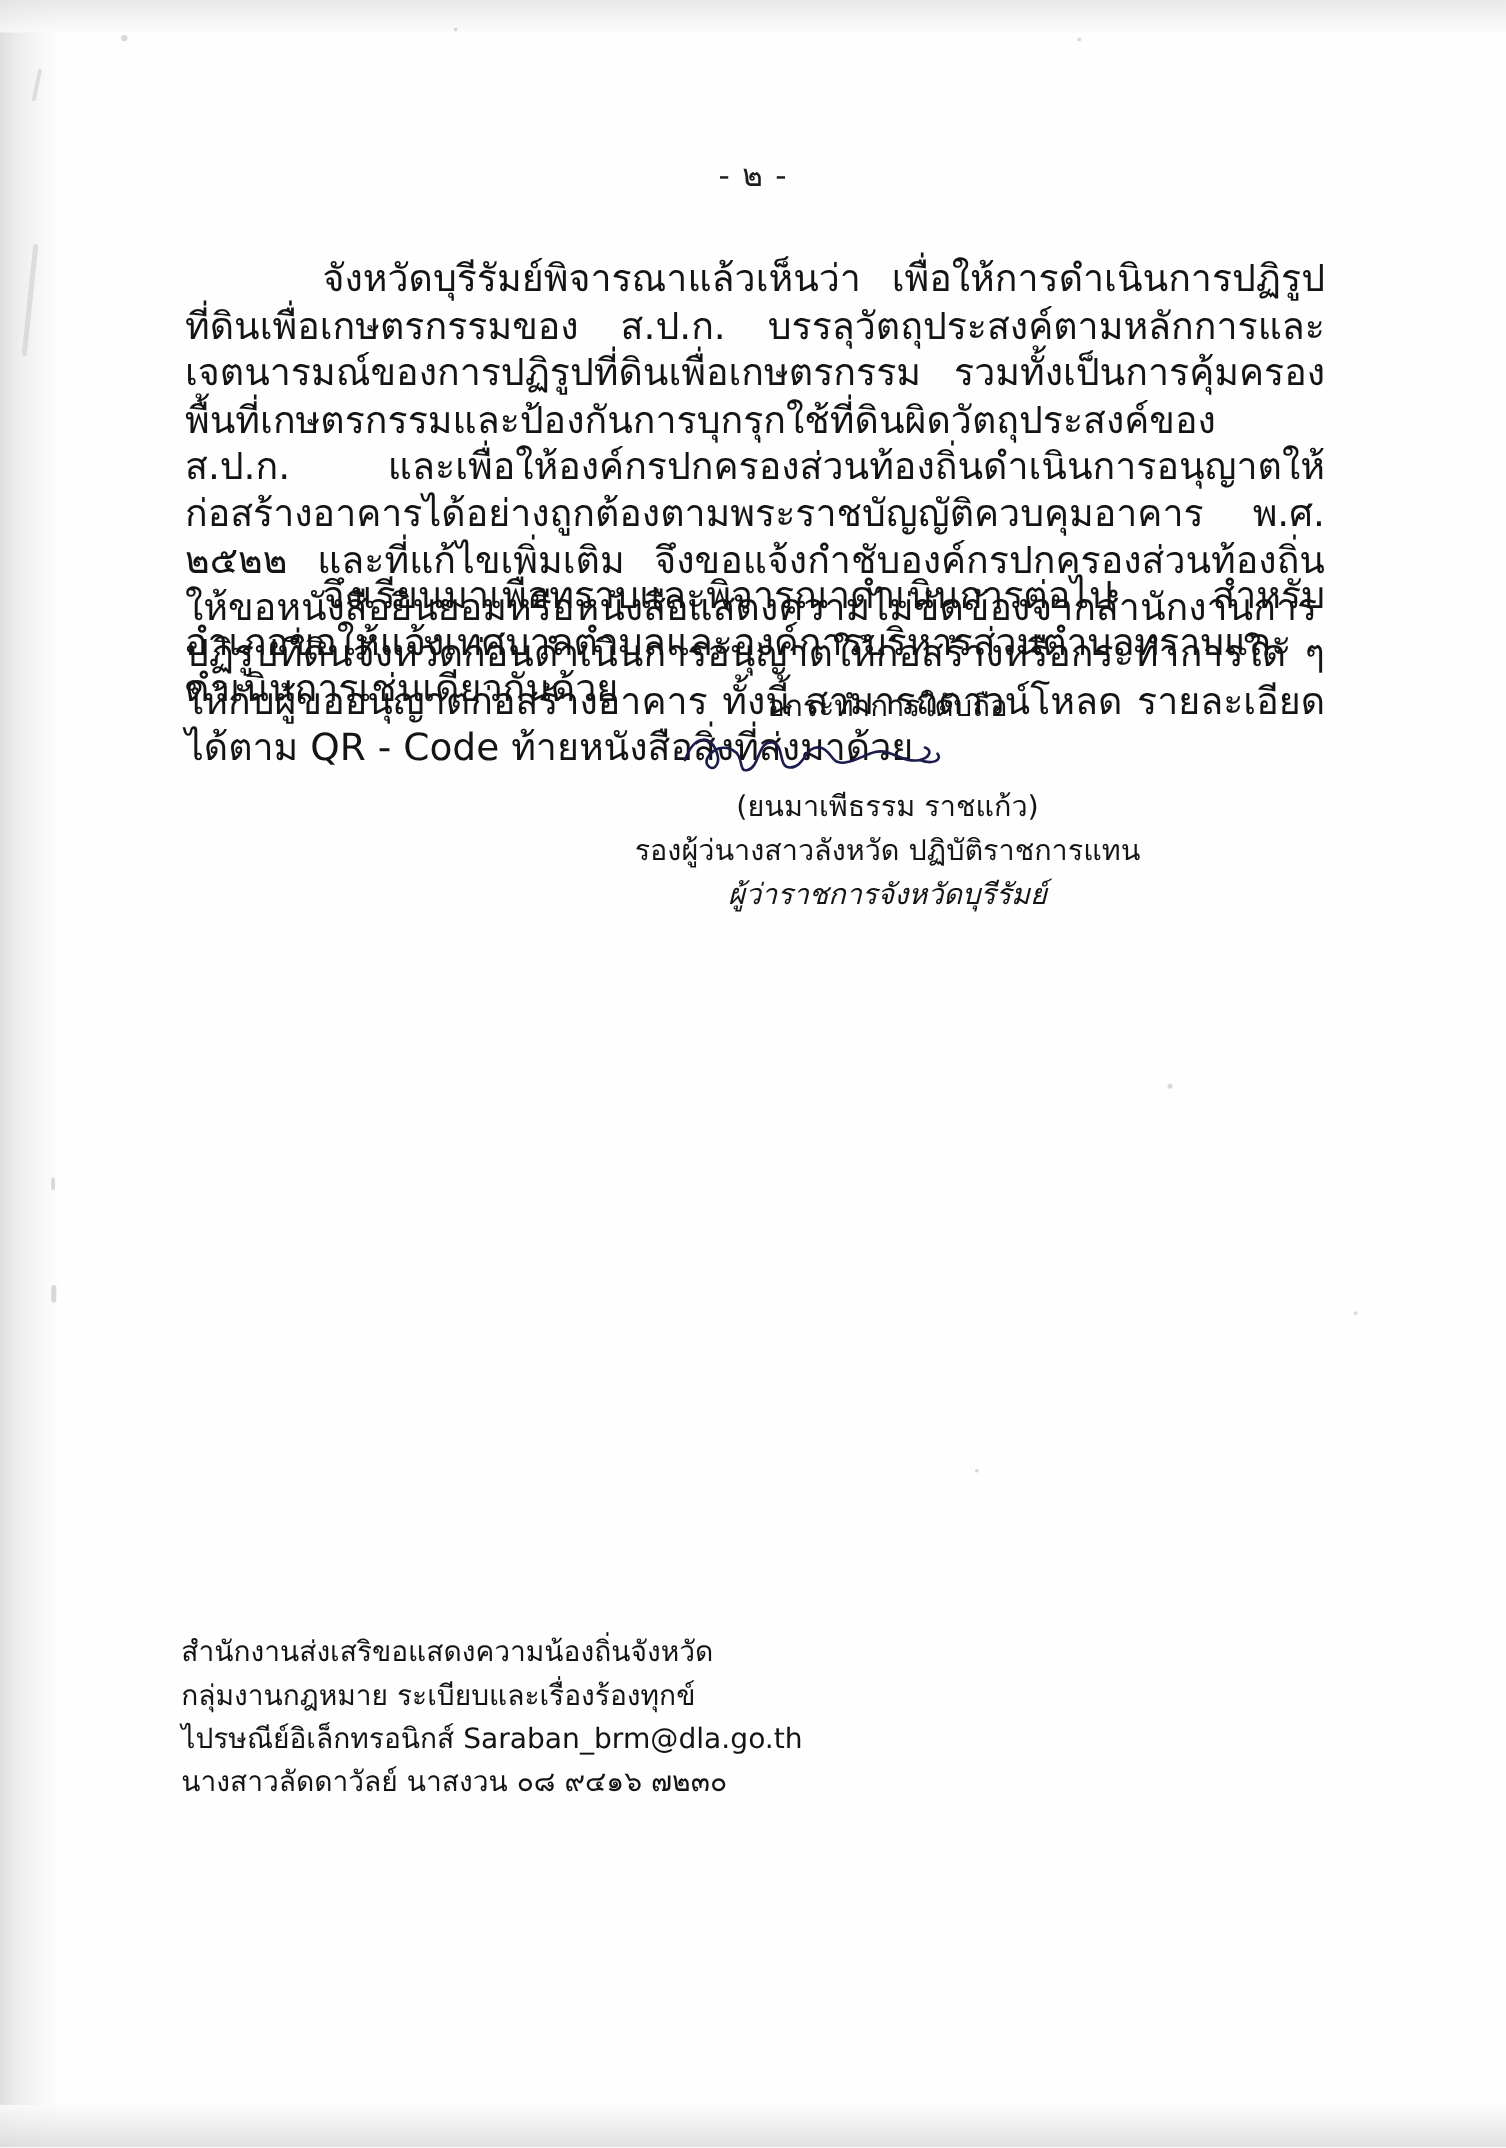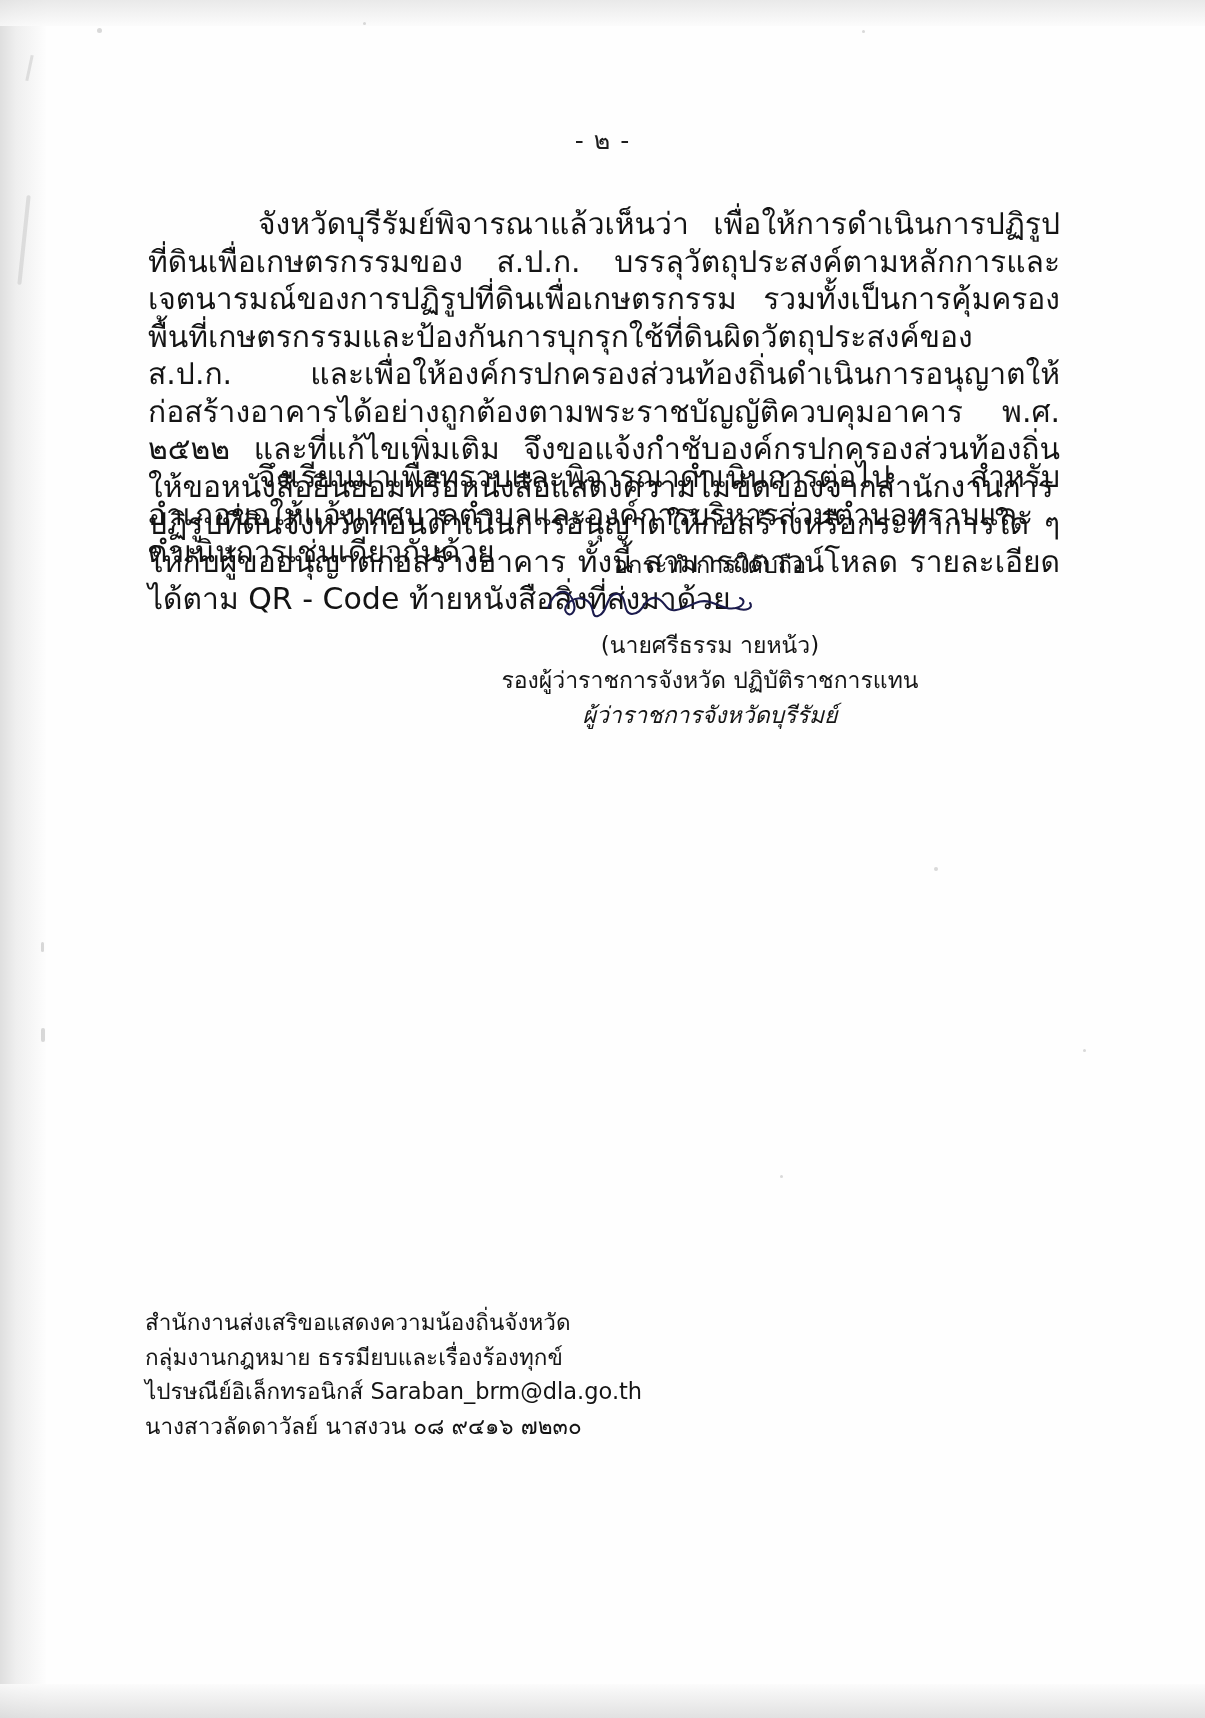--- a/index.html
+++ b/index.html
@@ -167,27 +167,27 @@
 
     <div class="closing-block" id="closing-regards">อกระทำการใดับถือ</div>
 
     <div id="signature-wrap">
       <svg width="250" height="48" viewBox="0 0 250 48" fill="none" xmlns="http://www.w3.org/2000/svg">
         <path d="M8 30 C16 8, 30 10, 34 26 C36 34, 30 40, 26 34 C22 28, 34 16, 46 22 C56 27, 50 40, 58 38 C68 36, 66 14, 78 16 C88 18, 82 36, 92 36 C104 36, 104 18, 116 20 C126 22, 124 34, 136 32 C150 30, 158 20, 170 24 C180 27, 186 32, 196 30 C204 28, 206 22, 200 20" stroke="#1b1b4d" stroke-width="2.1" stroke-linecap="round" fill="none"></path>
         <path d="M196 30 C206 34, 214 30, 210 25" stroke="#1b1b4d" stroke-width="2.1" stroke-linecap="round" fill="none"></path>
       </svg>
     </div>
 
-    <div class="closing-block" id="signer-name">(นายศรีธรรม  ายหน้ว)</div>
+    <div class="closing-block" id="signer-name">(ยนมาเพีธรรม  ราชแก้ว)</div>
 
-    <div class="closing-block" id="signer-title-1">รองผู้ว่าราชการจังหวัด ปฏิบัติราชการแทน</div>
+    <div class="closing-block" id="signer-title-1">รองผู้ว่นางสาวลังหวัด ปฏิบัติราชการแทน</div>
 
     <div class="closing-block" id="signer-title-2">ผู้ว่าราชการจังหวัดบุรีรัมย์</div>
 
     <div class="footer-block">
       <div class="footer-line">สำนักงานส่งเสริขอแสดงความน้องถิ่นจังหวัด</div>
-      <div class="footer-line">กลุ่มงานกฎหมาย ธรรมียบและเรื่องร้องทุกข์</div>
+      <div class="footer-line">กลุ่มงานกฎหมาย ระเบียบและเรื่องร้องทุกข์</div>
       <div class="footer-line">ไปรษณีย์อิเล็กทรอนิกส์ Saraban_brm@dla.go.th</div>
       <div class="footer-line">นางสาวลัดดาวัลย์  นาสงวน ๐๘ ๙๔๑๖ ๗๒๓๐</div>
     </div>
 
   </div>
 </div>
 
 </body></html>

